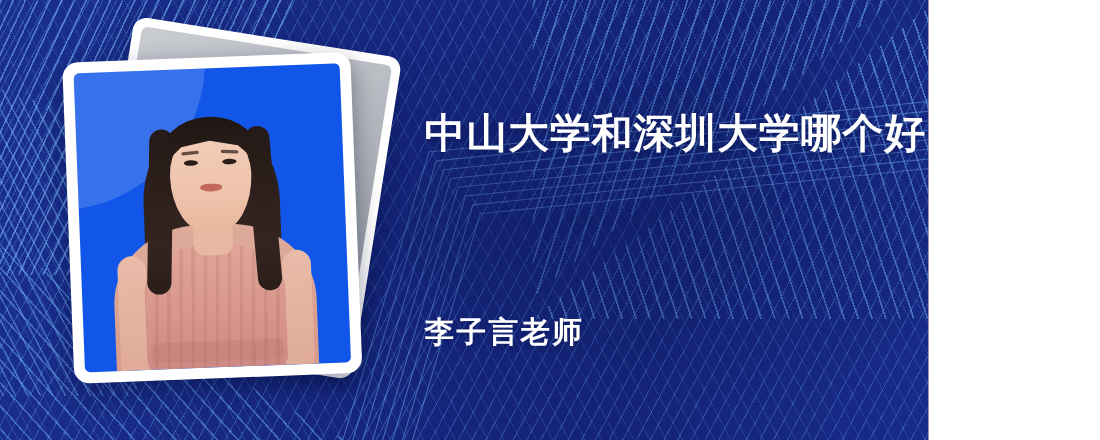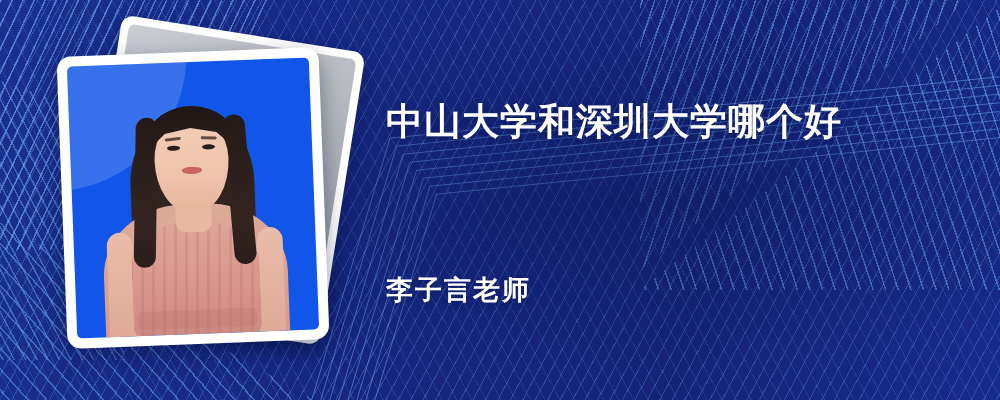--- a/index.html
+++ b/index.html
@@ -2,21 +2,21 @@
 <html><head>
 <meta charset="utf-8">
 <style>
   html, body {
     margin: 0;
     padding: 0;
     background: #ffffff;
   }
   #banner {
     position: relative;
-    width: 1000px;
+    width: 844px;
     height: 400px;
     overflow: hidden;
     background: #701a75;
     font-family: Liberation Sans, sans-serif;
     user-select: none;
   }
 
   
   .bg-base {
     position: absolute;
@@ -304,21 +304,21 @@
     font-size: 37px;
     font-weight: bold;
     letter-spacing: 1px;
     line-height: 1.2;
     white-space: nowrap;
     text-shadow: 0 2px 6px rgba(6,14,60,0.45);
   }
   .author-name {
     position: absolute;
     left: 386px;
-    top: 272px;
+    top: 284px;
     color: #ffffff;
     font-size: 27px;
     font-weight: bold;
     letter-spacing: 2px;
     white-space: nowrap;
     text-shadow: 0 2px 5px rgba(6,14,60,0.4);
   }
   .author-role {
     position: absolute;
     left: 378px;

